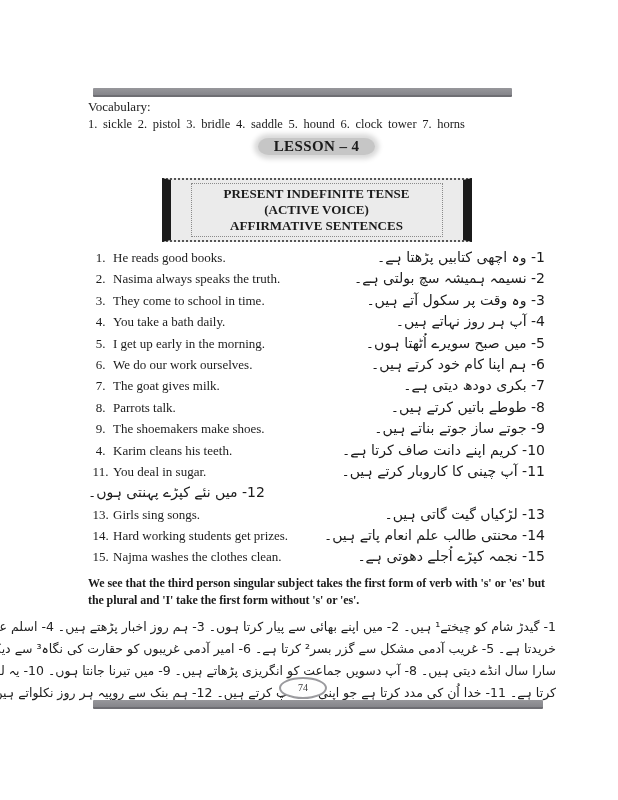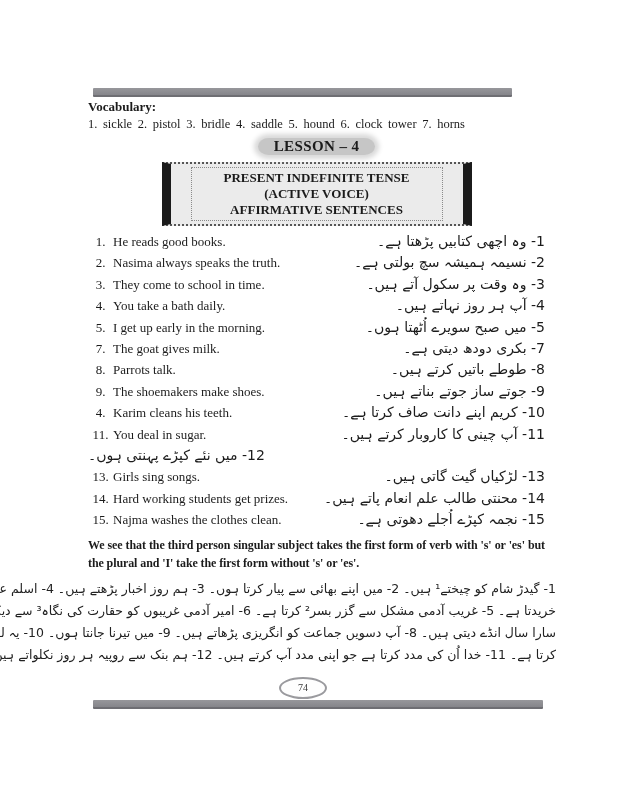--- a/index.html
+++ b/index.html
@@ -13,30 +13,30 @@
     border-bottom:2px solid #6e6e73;border-radius:1px;
   }
   .rule-top{left:93px;top:88px;width:419px;}
   .rule-bottom{left:93px;top:700px;width:450px;}
   .page-oval{
     position:absolute;left:279px;top:677px;width:44px;height:18px;
     background:#fefefe;border:2px solid #9a9a9e;border-radius:50%;
     text-align:center;font-size:10px;line-height:17px;color:#3a3a3a;z-index:2;
   }
   .content{position:absolute;left:88px;top:99px;width:457px;}
-  .vocab-label{font-weight:bold;font-size:13px;}
+  .vocab-label{font-weight:normal;font-size:13px;}
   .vocab-items{font-size:12.5px;word-spacing:2.5px;margin-top:2px;white-space:nowrap;}
   .center-line{text-align:center;margin-top:5px;}
   .hl{
     display:inline-block;background:#c6c6c6;border-radius:14px/11px;
     box-shadow:0 0 5px 4px #d9d9d9;padding:0 16px;
     font-weight:bold;font-size:15px;letter-spacing:.4px;
   }
   .title-box{
-    width:252px;margin:7px auto 0;background:#ebebeb;
+    width:252px;margin:23px auto 0;background:#ebebeb;
     border-left:9px solid #1b1b1b;border-right:9px solid #1b1b1b;
     border-top:2px dotted #555;border-bottom:2px dotted #555;
     padding:3px 20px;
   }
   .title-box-inner{
     border:1px dotted #8a8a8a;padding:2px 4px;text-align:center;
     font-weight:bold;font-size:13px;line-height:16px;
   }
   .rows{margin-top:7px;}
   .row{display:flex;justify-content:space-between;align-items:baseline;height:21.4px;}
@@ -94,20 +94,24 @@
     </div>
     <div class="row">
       <span class="en"><span class="num">4.</span><span>You take a bath daily.</span></span>
       <span class="ur">4- آپ ہر روز نہاتے ہیں۔</span>
     </div>
     <div class="row">
       <span class="en"><span class="num">5.</span><span>I get up early in the morning.</span></span>
       <span class="ur">5- میں صبح سویرے اُٹھتا ہوں۔</span>
     </div>
     <div class="row">
+      <span class="en"><span class="num">6.</span><span>We do our work ourselves.</span></span>
+      <span class="ur">6- ہم اپنا کام خود کرتے ہیں۔</span>
+    </div>
+    <div class="row">
       <span class="en"><span class="num">7.</span><span>The goat gives milk.</span></span>
       <span class="ur">7- بکری دودھ دیتی ہے۔</span>
     </div>
     <div class="row">
       <span class="en"><span class="num">8.</span><span>Parrots talk.</span></span>
       <span class="ur">8- طوطے باتیں کرتے ہیں۔</span>
     </div>
     <div class="row">
       <span class="en"><span class="num">9.</span><span>The shoemakers make shoes.</span></span>
       <span class="ur">9- جوتے ساز جوتے بناتے ہیں۔</span>

